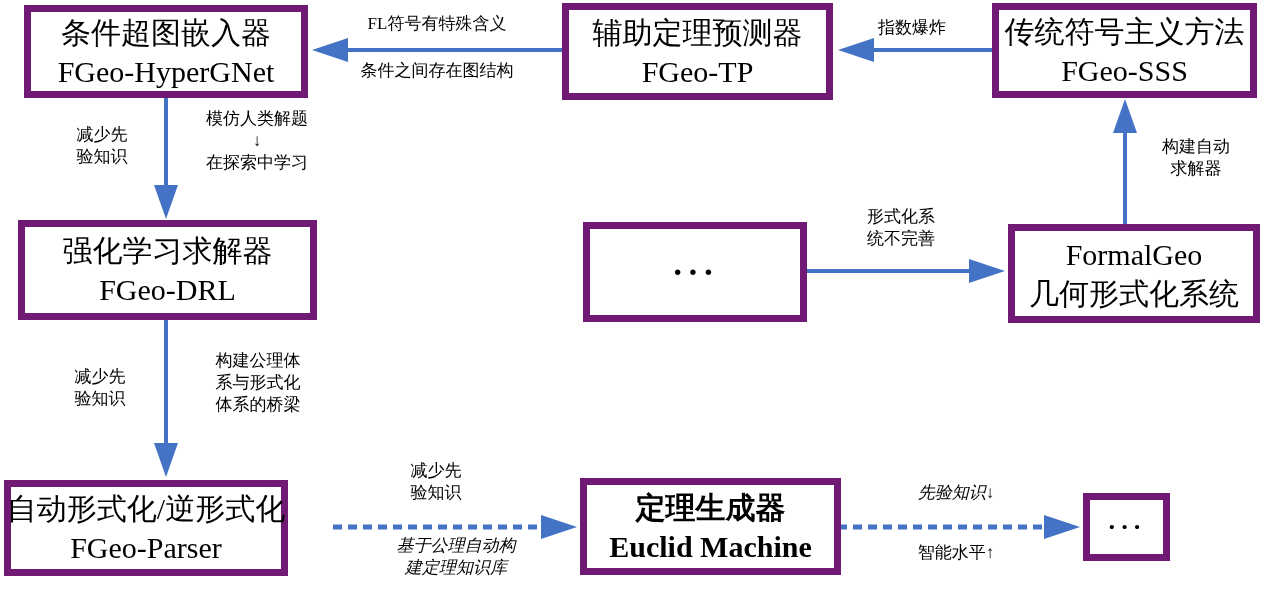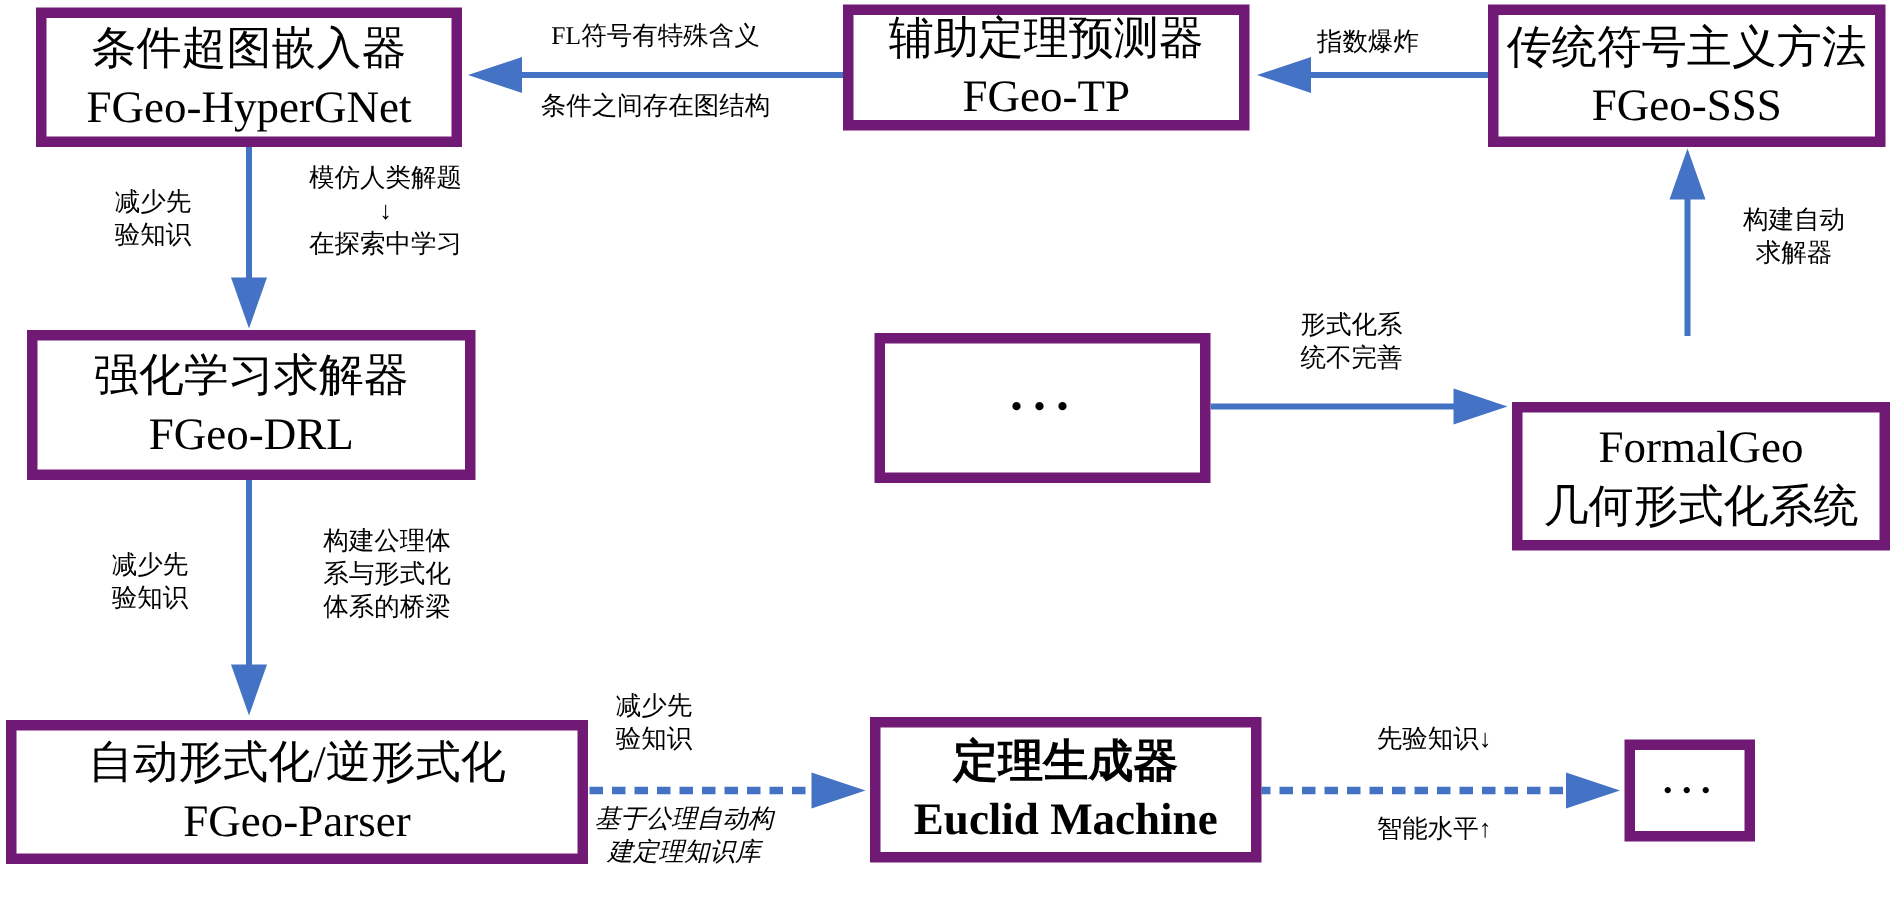--- a/index.html
+++ b/index.html
@@ -70,45 +70,45 @@
       <line class="dashed" x1="838" y1="527" x2="1046" y2="527"></line>
       <polygon points="1080,527 1044,515 1044,539"></polygon>
     </g>
   </svg>
 
   <div class="box" style="left:24px;top:5px;width:284px;height:93px;">
     <div class="l1">条件超图嵌入器</div>
     <div class="l2">FGeo-HyperGNet</div>
   </div>
 
-  <div class="box" style="left:562px;top:3px;width:271px;height:84px;">
+  <div class="box" style="left:562px;top:3px;width:271px;height:97px;">
     <div class="l1">辅助定理预测器</div>
     <div class="l2">FGeo-TP</div>
   </div>
 
   <div class="box" style="left:18px;top:220px;width:299px;height:100px;">
     <div class="l1">强化学习求解器</div>
     <div class="l2">FGeo-DRL</div>
   </div>
 
   <div class="box" style="left:992px;top:3px;width:265px;height:95px;">
     <div class="l1">传统符号主义方法</div>
     <div class="l2">FGeo-SSS</div>
   </div>
 
   <div class="box" style="left:583px;top:222px;width:224px;height:100px;">
     <div class="ellipsis">···</div>
   </div>
 
-  <div class="box" style="left:1008px;top:224px;width:252px;height:99px;margin-top:44px;">
+  <div class="box" style="left:1008px;top:224px;width:252px;height:99px;">
     <div class="l1">FormalGeo</div>
     <div class="l2">几何形式化系统</div>
   </div>
 
-  <div class="box" style="left:4px;top:480px;width:388px;height:96px;">
+  <div class="box" style="left:4px;top:480px;width:284px;height:96px;">
     <div class="l1">自动形式化/逆形式化</div>
     <div class="l2">FGeo-Parser</div>
   </div>
 
   <div class="box" style="left:580px;top:478px;width:261px;height:97px;font-weight:bold;">
     <div class="l1">定理生成器</div>
     <div class="l2">Euclid Machine</div>
   </div>
 
   <div class="box" style="left:1083px;top:493px;width:87px;height:68px;">
@@ -129,16 +129,16 @@
 统不完善</div>
   <div class="lbl" style="left:100px;top:366px;">减少先
 验知识</div>
   <div class="lbl" style="left:258px;top:350px;">构建公理体
 系与形式化
 体系的桥梁</div>
   <div class="lbl" style="left:436px;top:460px;">减少先
 验知识</div>
   <div class="lbl" style="left:456px;top:535px;font-style:italic;">基于公理自动构
 建定理知识库</div>
-  <div class="lbl" style="left:956px;top:482px;">先验知识↓</div>
+  <div class="lbl" style="left:956px;top:482px;font-style:italic;">先验知识↓</div>
   <div class="lbl" style="left:956px;top:542px;">智能水平↑</div>
 
 </div>
 
 </body></html>

